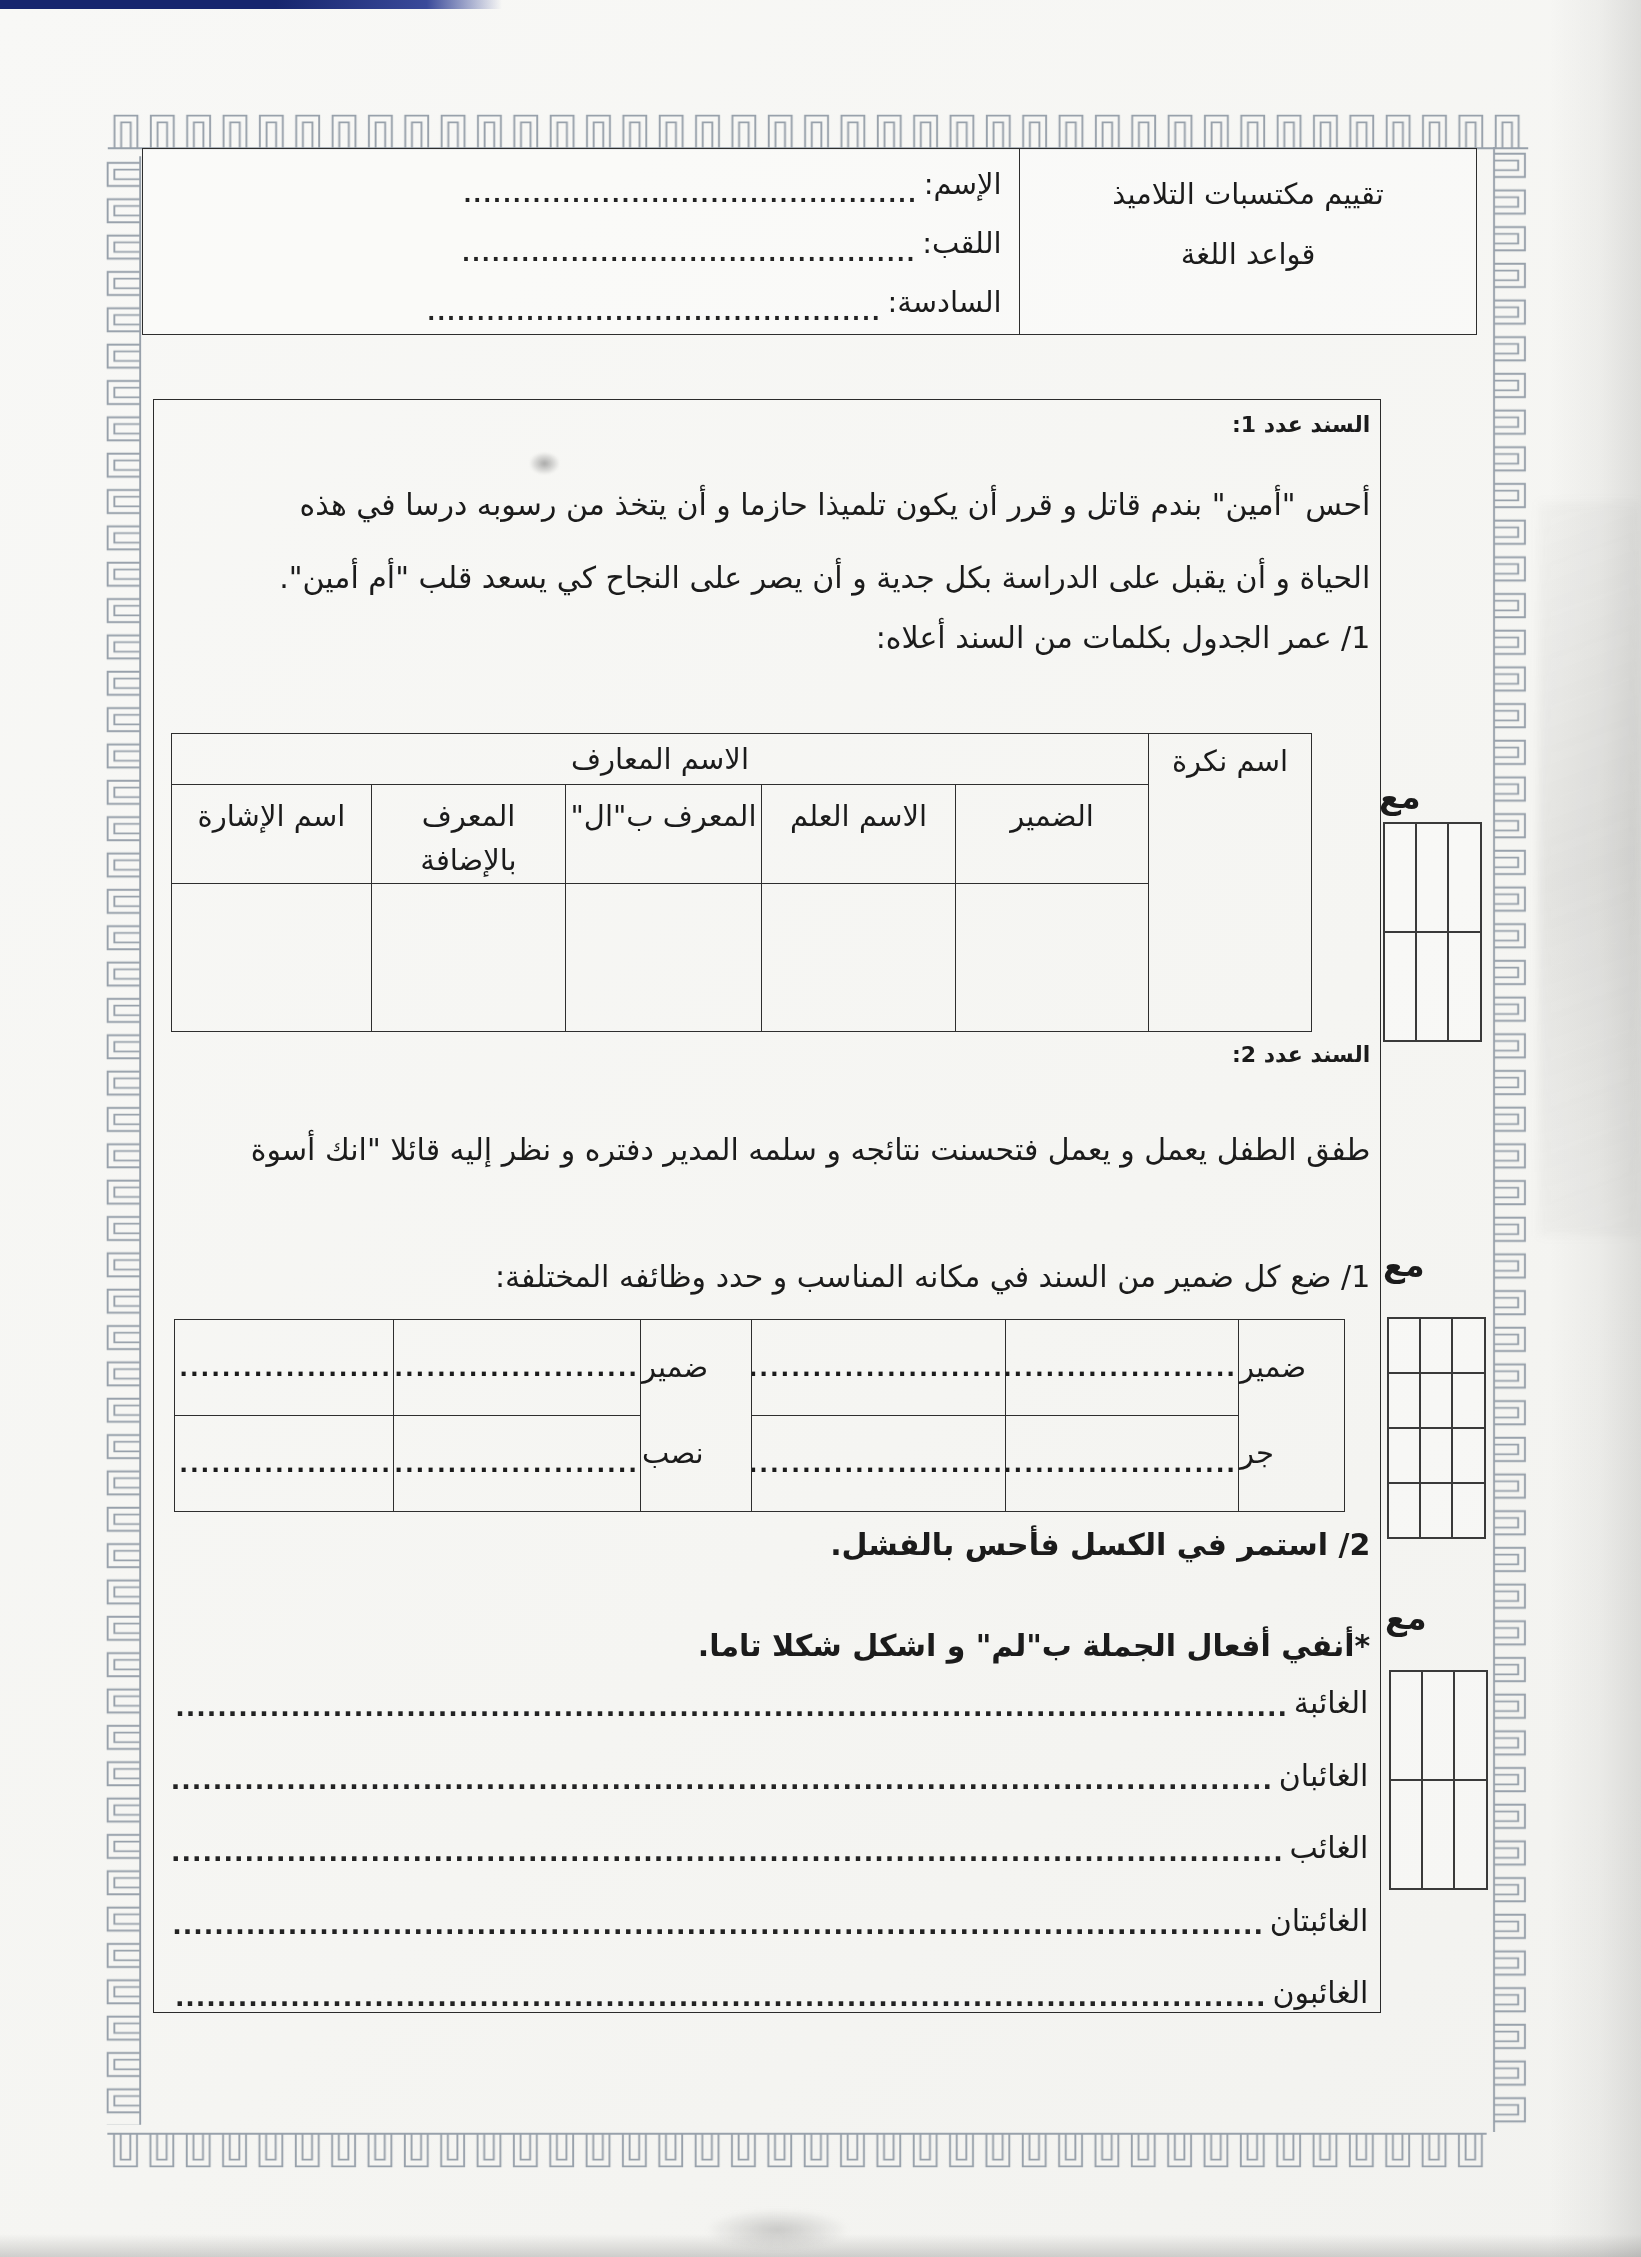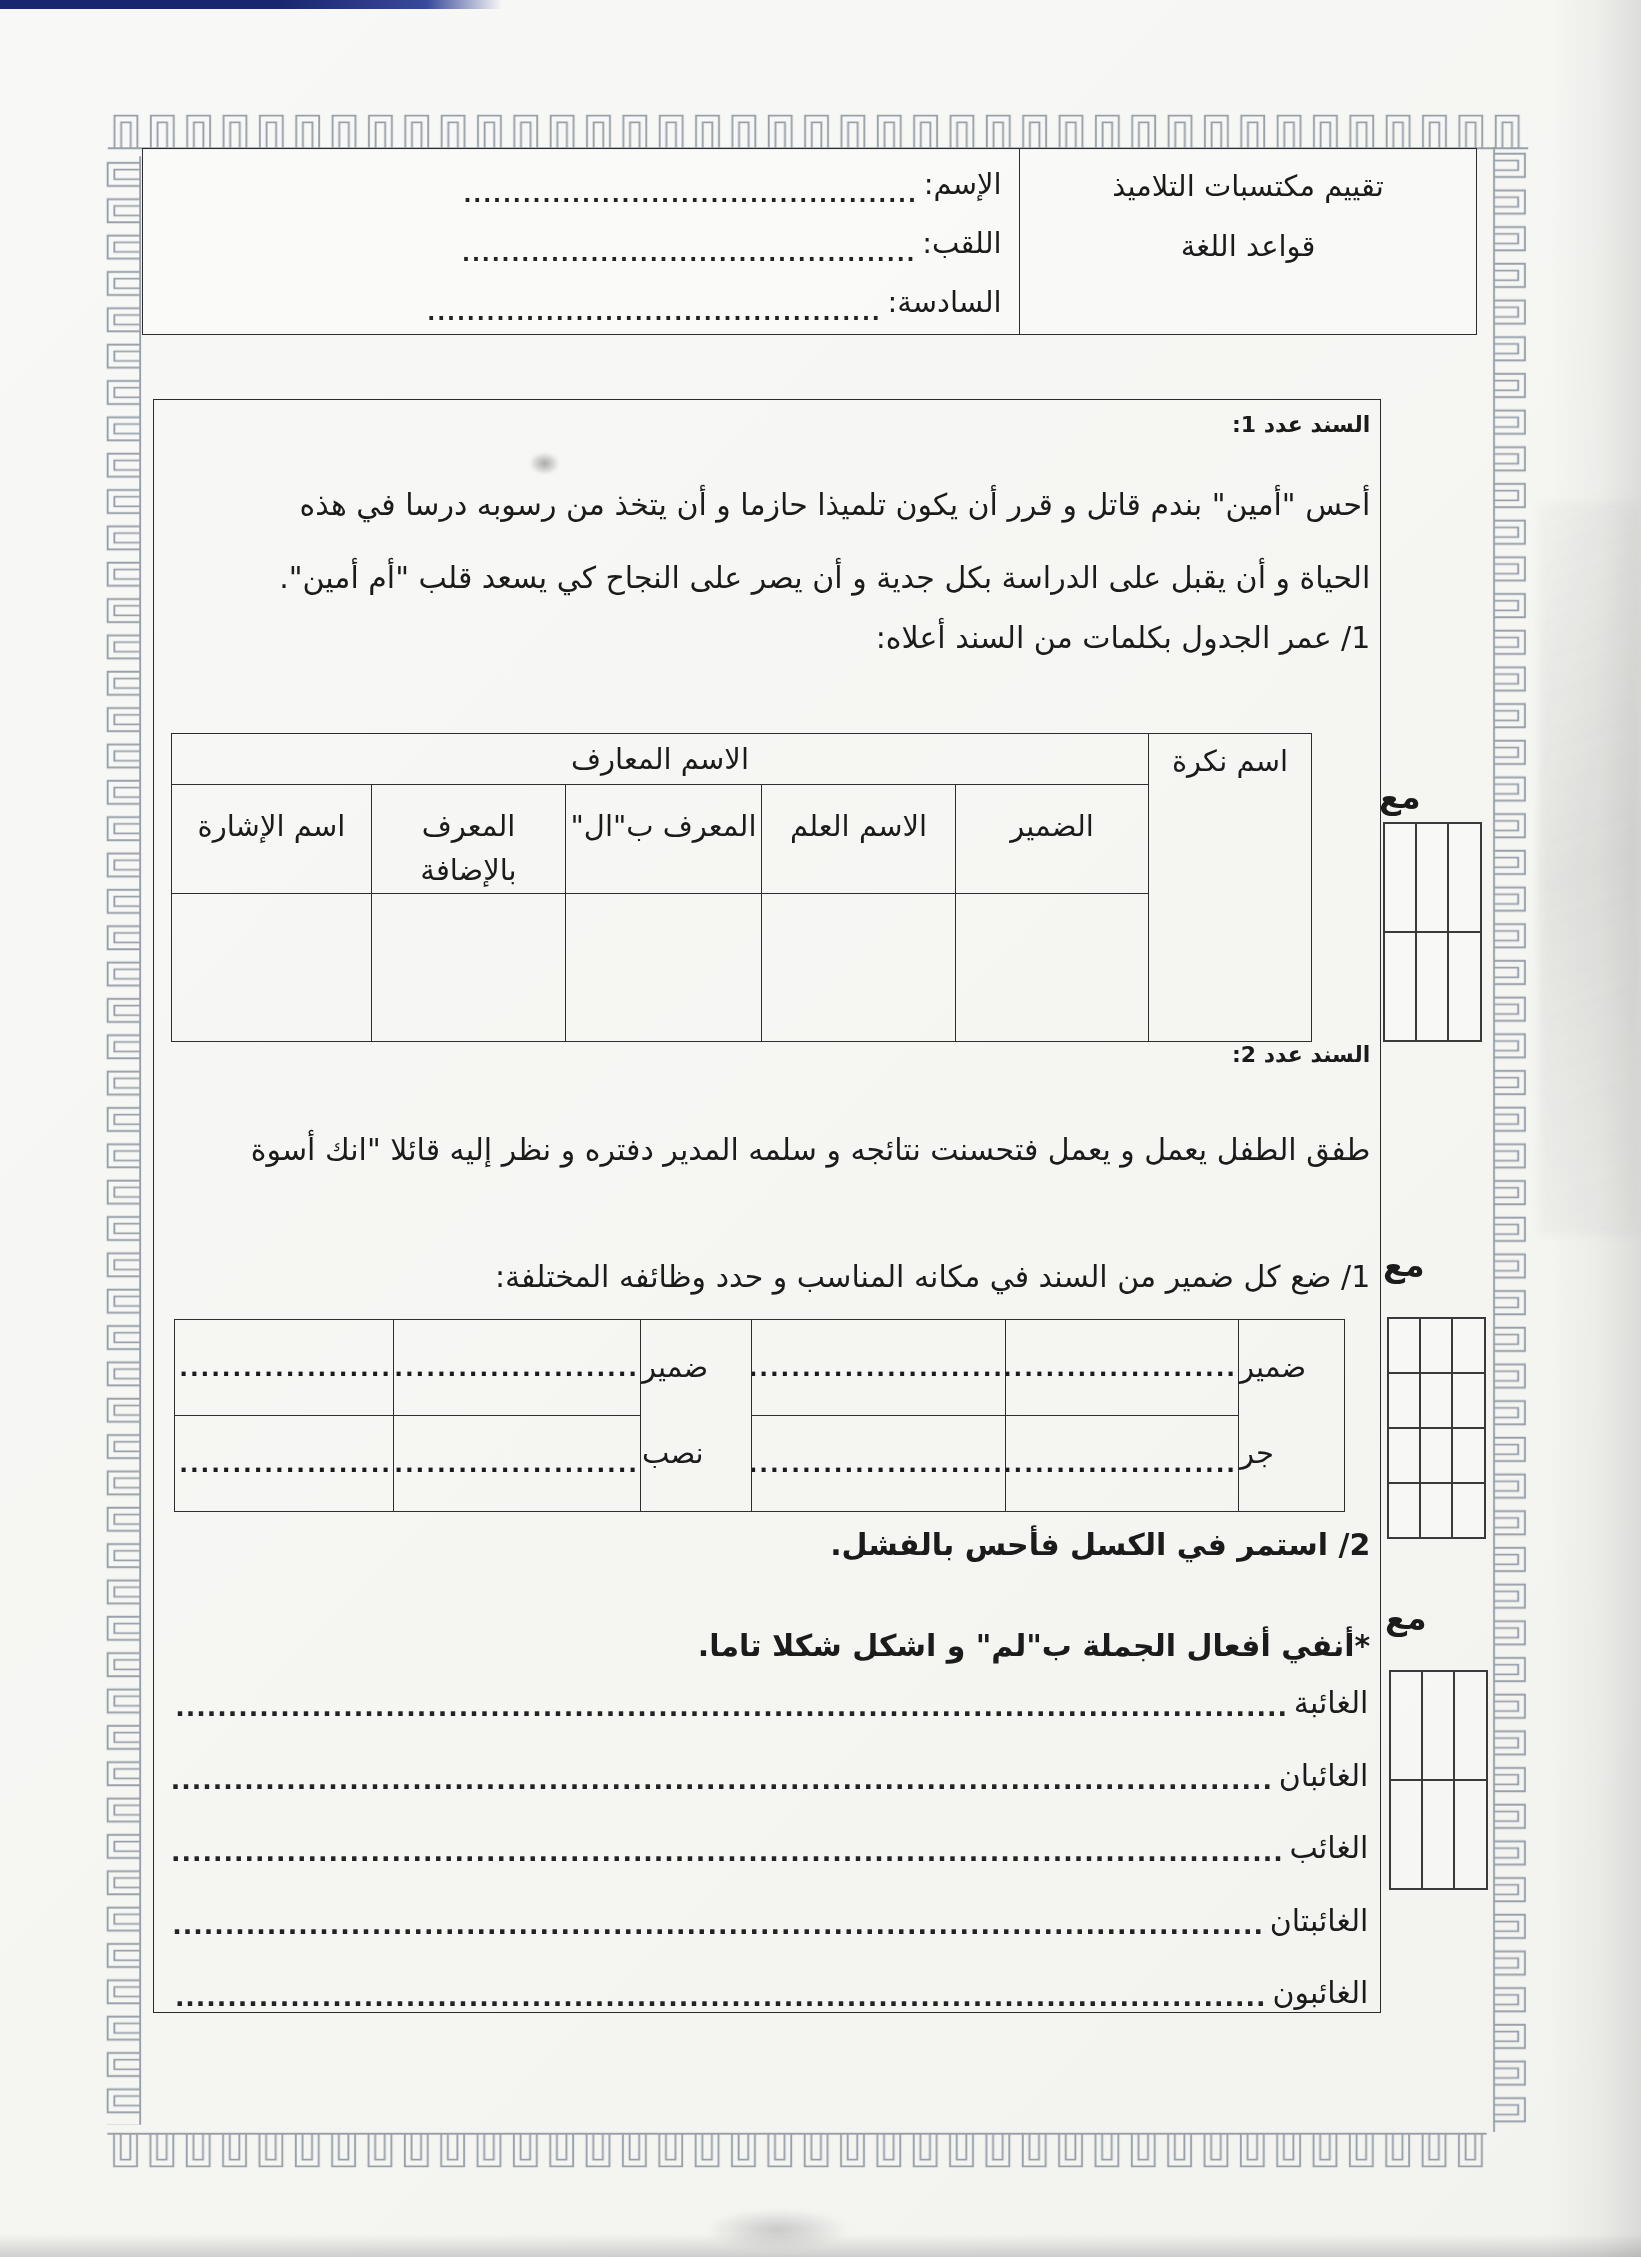--- a/index.html
+++ b/index.html
@@ -21,21 +21,21 @@
     background:radial-gradient(ellipse at center,rgba(105,105,105,.55),rgba(105,105,105,0) 70%);filter:blur(1px);}
   .blob2{left:705px;top:2209px;width:145px;height:42px;border-radius:50%;
     background:radial-gradient(ellipse at center,rgba(120,120,120,.35),rgba(120,120,120,0) 70%);filter:blur(2.9px);}
   .marble{left:1539px;top:502px;width:102px;height:734px;
     background:linear-gradient(160deg,rgba(100,100,100,.04),rgba(100,100,100,.12) 50%,rgba(100,100,100,.04));filter:blur(4.8px);}
   
   .meander{position:absolute;}
   
   .hdr{left:142px;top:148px;width:1333px;height:185px;display:flex;
     border:1.9px solid #2e2e2e;background:rgba(255,255,255,.35);}
-  .hdr-cell{box-sizing:border-box;font-size:29px;line-height:60px;padding-top:7px;}
+  .hdr-cell{box-sizing:border-box;font-size:29px;line-height:60px;padding-top:15px;}
   .hdr-info{width:439px;border-left:1.9px solid #2e2e2e;padding-right:21px;text-align:right;}
   .hdr-info .year{direction:ltr;text-align:center;padding-left:58px;}
   .hdr-exam{width:457px;border-left:1.9px solid #2e2e2e;text-align:center;}
   .hdr-student{flex:1;padding:5.8px 17.4px 0 25px;}
   .field-row{display:flex;align-items:flex-end;height:59px;}
   .field-label{font-size:29px;white-space:nowrap;}
   .leader{flex:1;overflow:hidden;white-space:nowrap;font-weight:700;font-size:21px;
     letter-spacing:1.9px;line-height:25px;color:#222;padding:0 5.8px 5.8px 0;}
   
   .frame{left:153px;top:399px;width:1228px;height:1614px;border:1.9px solid #2b2b2b;box-sizing:border-box;}
@@ -43,21 +43,21 @@
   .para{position:absolute;right:9.7px;left:17.4px;font-size:30px;}
   .para div{height:73px;line-height:73px;white-space:nowrap;overflow:hidden;}
   .question{position:absolute;right:9.7px;font-size:30px;white-space:nowrap;}
   .bold{font-weight:700;}
   
   table{border-collapse:collapse;table-layout:fixed;position:absolute;}
   td{border:1.9px solid #2e2e2e;box-sizing:border-box;font-size:29px;}
   .t1{right:68px;top:333px;width:1140px;}
   .t1 .maarif{height:51px;text-align:center;vertical-align:middle;line-height:48px;}
   .t1 .nakira{vertical-align:top;text-align:center;padding-top:9.7px;}
-  .t1 .sub{height:98px;vertical-align:top;text-align:center;padding-top:19px;line-height:44px;margin-top:24px;}
+  .t1 .sub{height:98px;vertical-align:top;text-align:center;padding-top:9px;line-height:44px;margin-top:24px;}
   .t1 .blank{height:148px;}
   .t2{right:35px;top:919px;width:1170px;}
   .t2 td{height:96px;}
   .t2 .pron{vertical-align:top;text-align:left;line-height:86px;padding-top:3.9px;}
   .t2 .dotcell{text-align:center;vertical-align:middle;font-weight:700;font-size:23px;
     letter-spacing:1.9px;overflow:hidden;white-space:nowrap;}
   
   .conj-line{position:absolute;right:11.6px;left:19.3px;display:flex;align-items:flex-end;height:44px;}
   .conj-label{font-size:30px;white-space:nowrap;}
   .conj-line .leader{font-size:25px;letter-spacing:1px;padding-bottom:0;}

